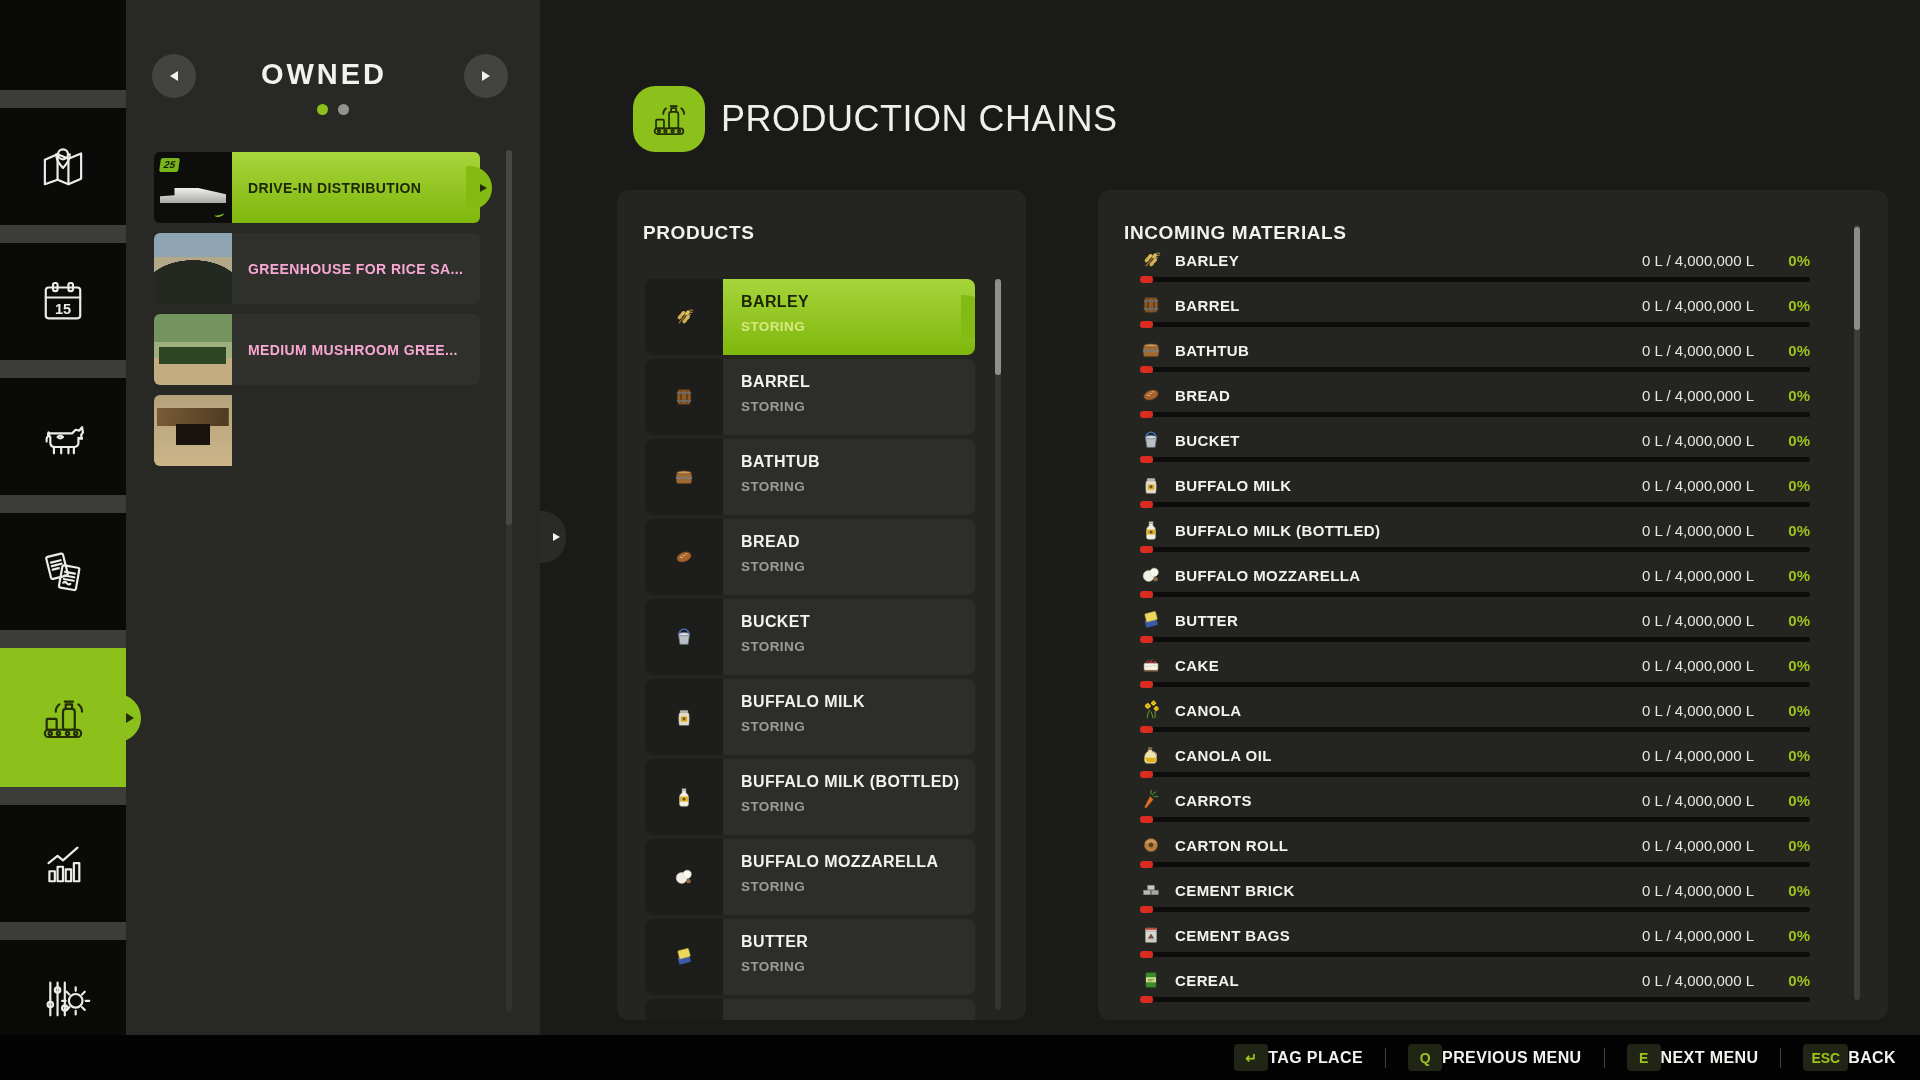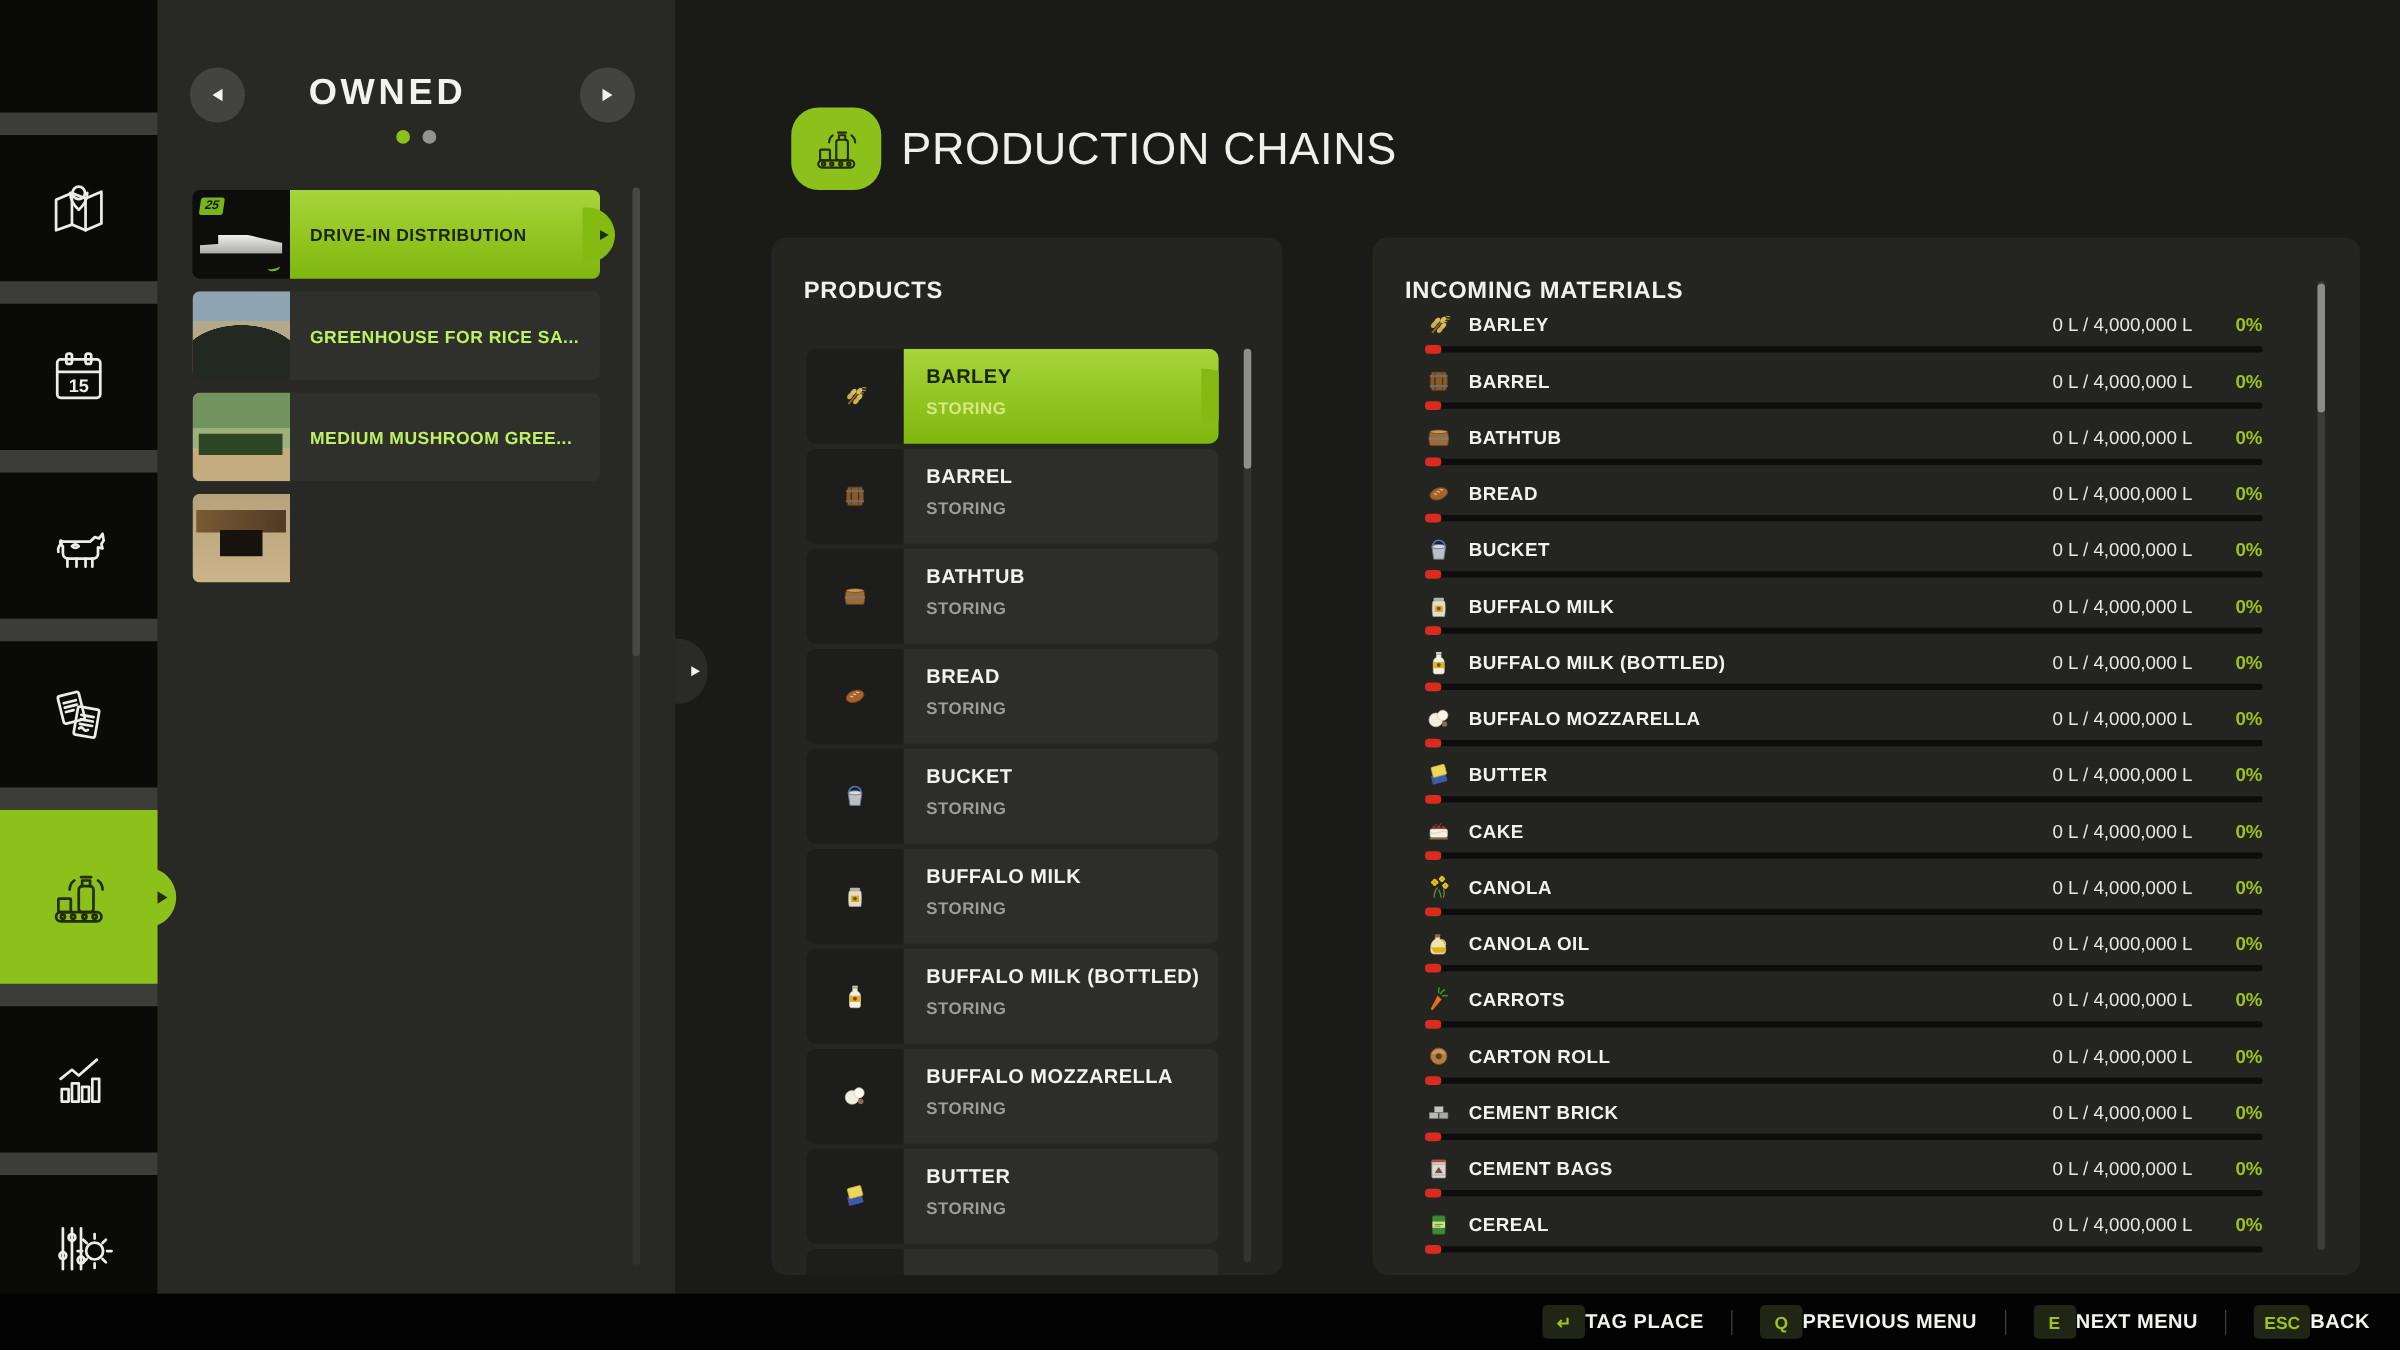--- a/index.html
+++ b/index.html
@@ -25,34 +25,34 @@
   .tri-right-light { border-left:8px solid #f2f2ef; border-top:5px solid transparent; border-bottom:5px solid transparent; }
   .tri-left-light  { border-right:8px solid #f2f2ef; border-top:5px solid transparent; border-bottom:5px solid transparent; }
 
   
   .owned { position:absolute; left:126px; top:0; width:414px; height:1035px;
     background:#282824; z-index:20; }
   .nav-circle { position:absolute; width:44px; height:44px; border:none; border-radius:50%;
     background:#434340; display:flex; align-items:center; justify-content:center; cursor:pointer; }
   .nav-circle.left  { left:26px;  top:54px; }
   .nav-circle.right { left:338px; top:54px; }
-  .owned-title { position:absolute; left:2px; top:58px; width:364px; text-align:center;
+  .owned-title { position:absolute; left:16px; top:58px; width:364px; text-align:center;
     color:#f2f2ef; font-size:29px; font-weight:700; letter-spacing:3px; }
   .dots { position:absolute; left:0; top:104px; width:414px; display:flex; gap:10px;
     align-items:center; justify-content:center; }
   .dot { width:11px; height:11px; border-radius:50%; background:#93938f; }
   .dot.active { background:#8cc01b; }
 
   .building-list { position:absolute; left:28px; top:152px; width:326px; }
   .b-row { position:relative; display:flex; height:71px; margin-bottom:10px; }
   .b-thumb { position:relative; width:78px; height:71px; flex:0 0 78px;
     border-radius:6px 0 0 6px; overflow:hidden; }
   .b-label { flex:1; display:flex; align-items:center; padding-left:16px;
     background:#2f2f2b; border-radius:0 6px 6px 0;
-    color:#bef264; font-size:14px; font-weight:700; letter-spacing:.4px; }
+    color:#f9a8d4; font-size:14px; font-weight:700; letter-spacing:.4px; }
   .b-row.selected .b-label { background:linear-gradient(180deg,#a7d53b,#7fb70d); color:#1c2505; }
   .sel-bump { position:absolute; right:-12px; top:50%; transform:translateY(-50%);
     width:26px; height:44px; background:#84bb12; border-radius:0 22px 22px 0;
     display:flex; align-items:center; justify-content:flex-end; padding-right:5px; z-index:2; }
   .sel-bump .tri-right-dark { border-left-width:7px; border-top-width:4px; border-bottom-width:4px; }
 
   .thumb-distribution { background:#0d0d0c; }
   .badge { position:absolute; top:6px; left:6px; background:#7ab41c; color:#0d1b02;
     font-weight:700; font-style:italic; font-size:10px; line-height:12px; padding:1px 4px;
     border-radius:2px; transform:skewX(-8deg); }

